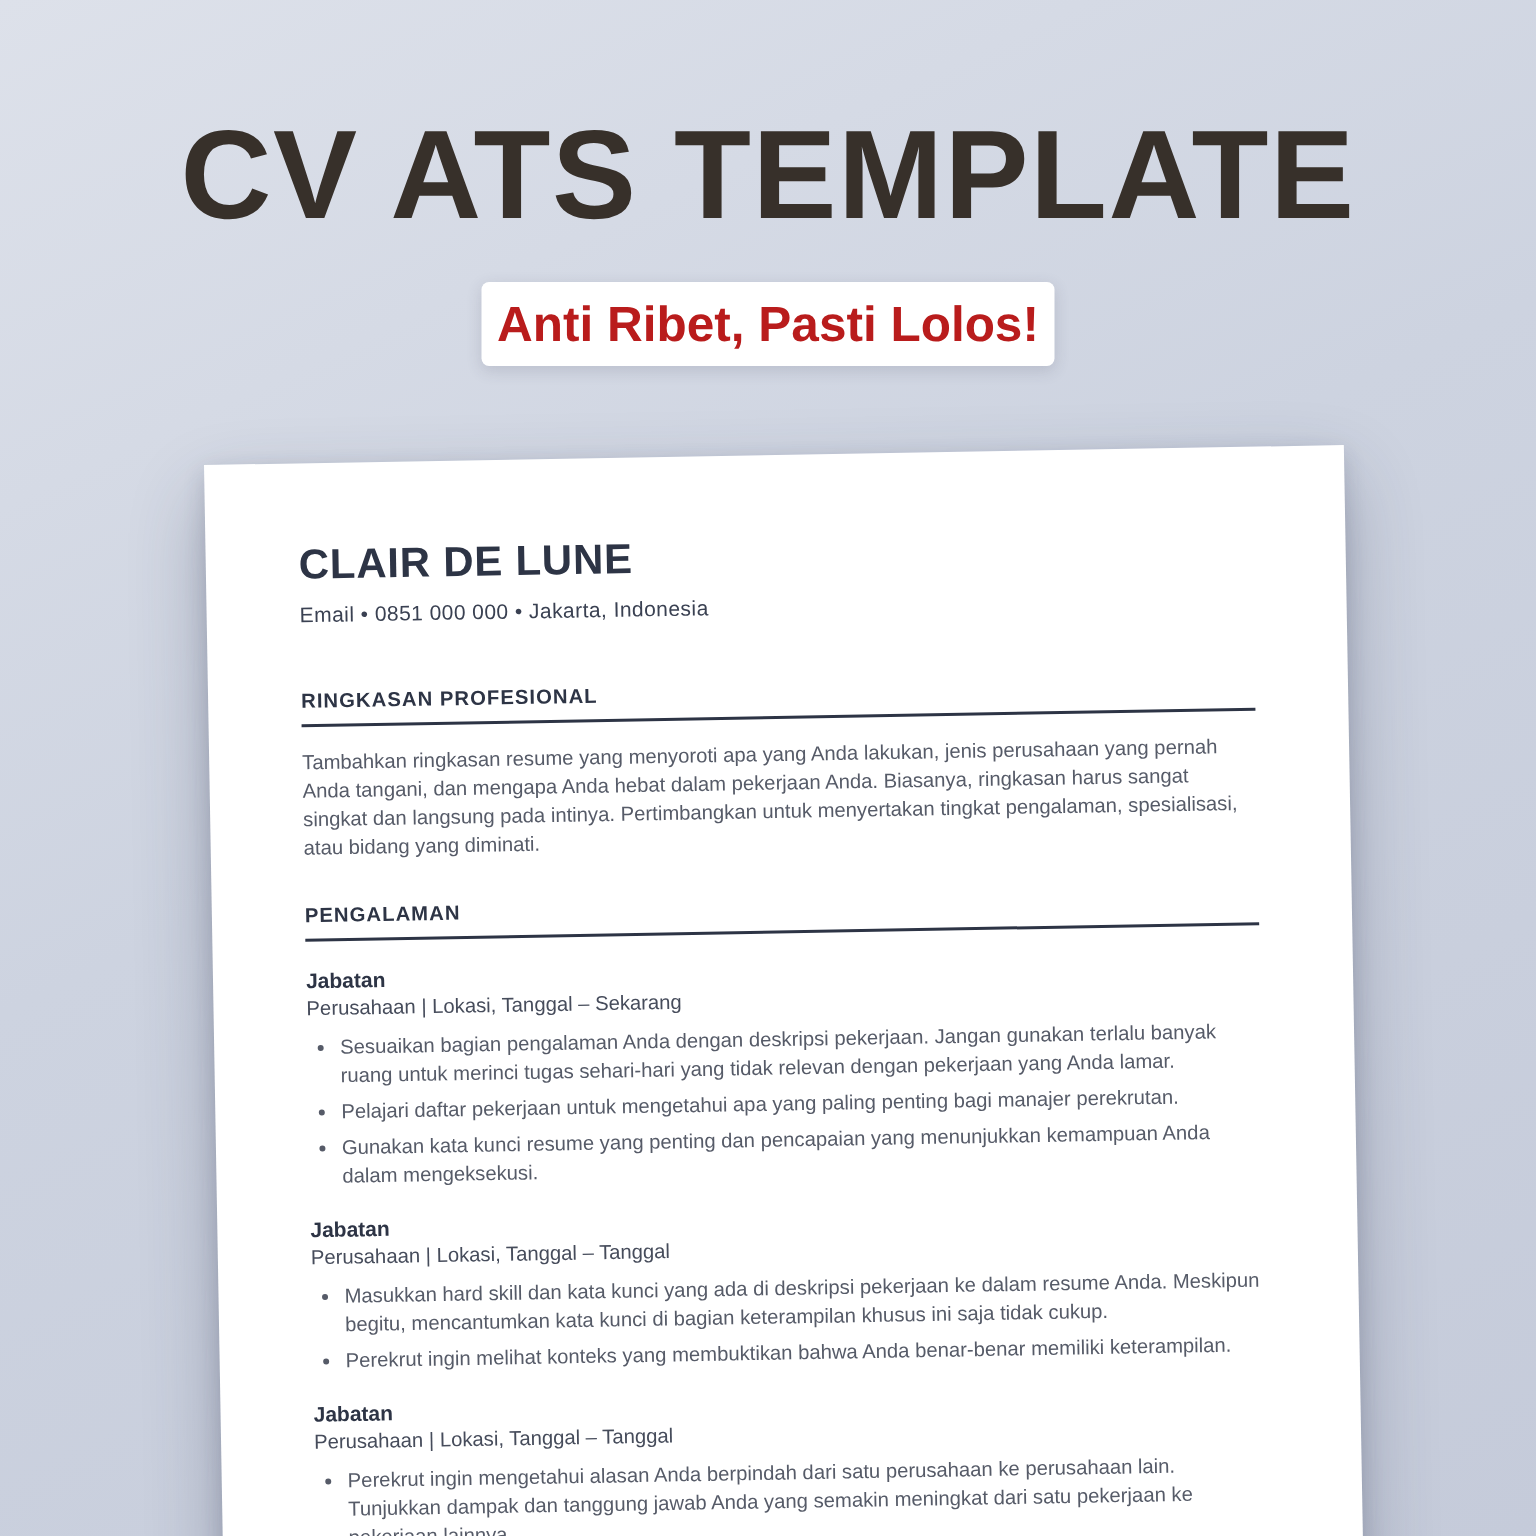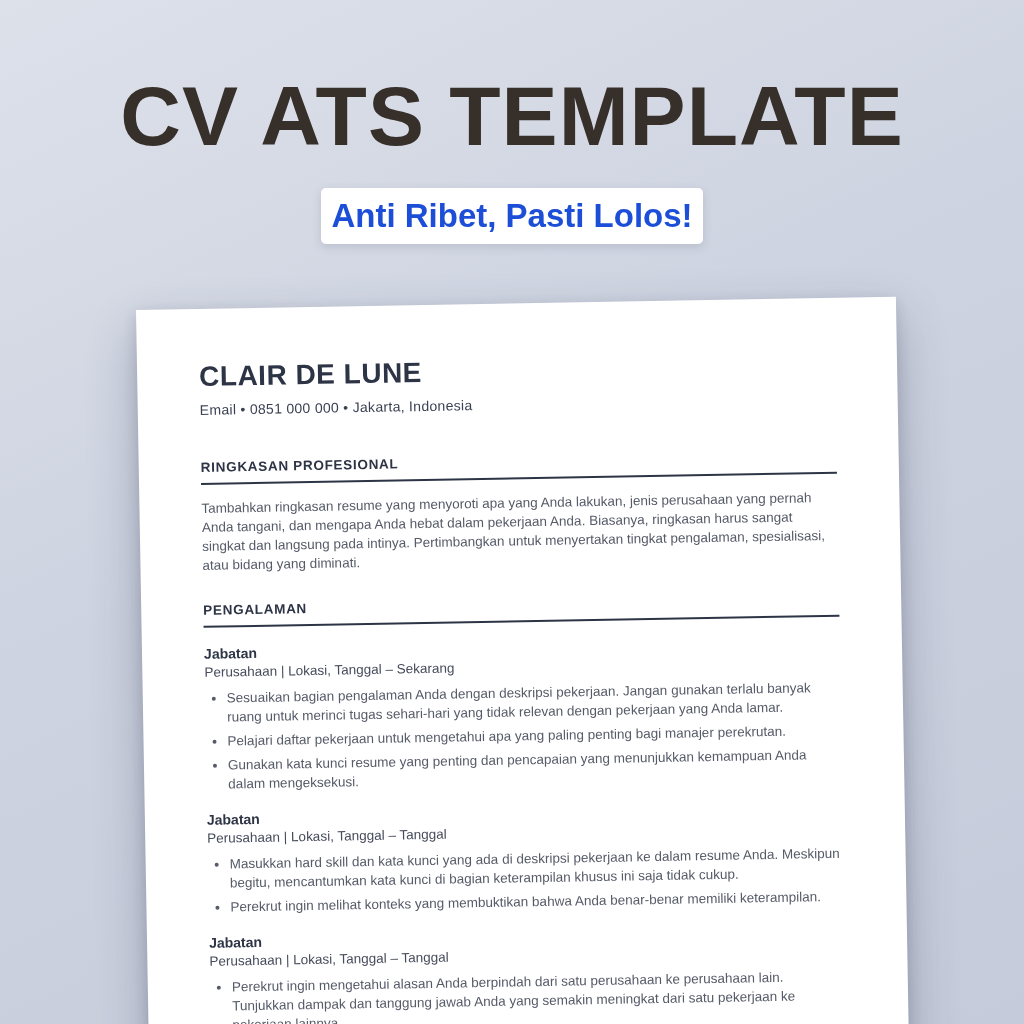--- a/index.html
+++ b/index.html
@@ -21,21 +21,21 @@
     font-size: 84px;
     font-weight: 800;
     letter-spacing: 1px;
     color: #37302a;
     line-height: 1;
   }
   .badge {
     display: inline-block;
     margin-top: 30px;
     background: #ffffff;
-    color: #1d4ed8;
+    color: #b91c1c;
     font-size: 33px;
     font-weight: 800;
     padding: 9px 10px;
     border-radius: 5px;
     box-shadow: 0 3px 10px rgba(60, 64, 90, 0.16);
   }
   .paper {
     position: absolute;
     left: 136px;
     top: 310px;

